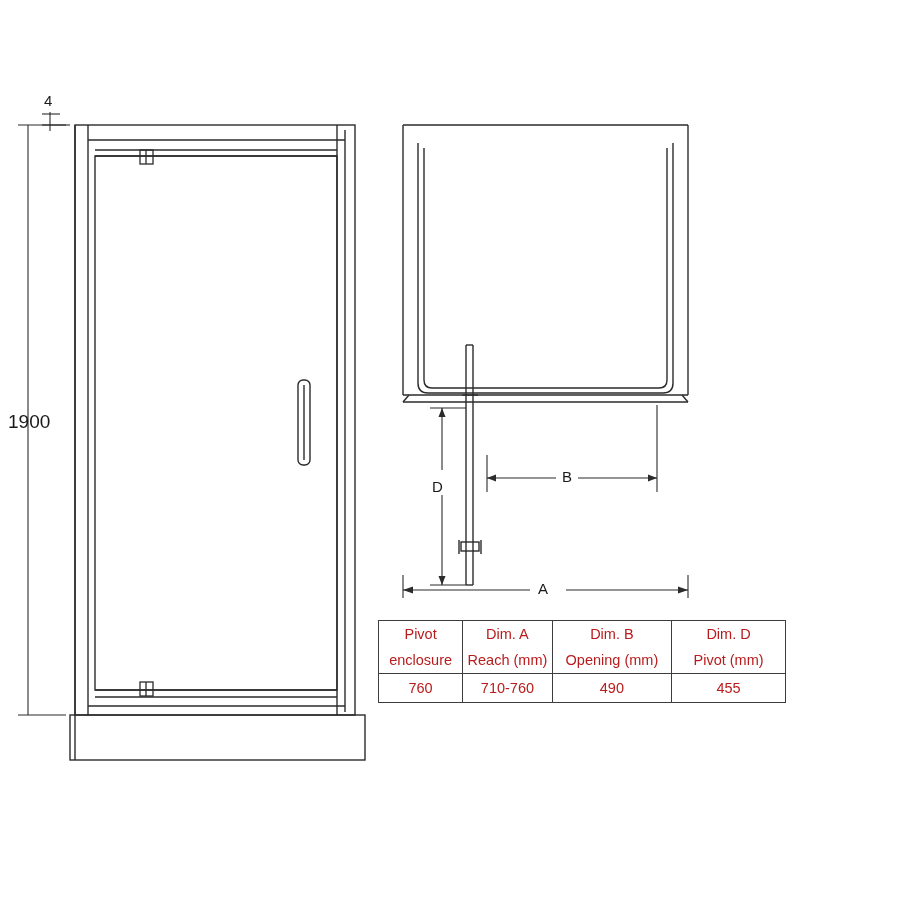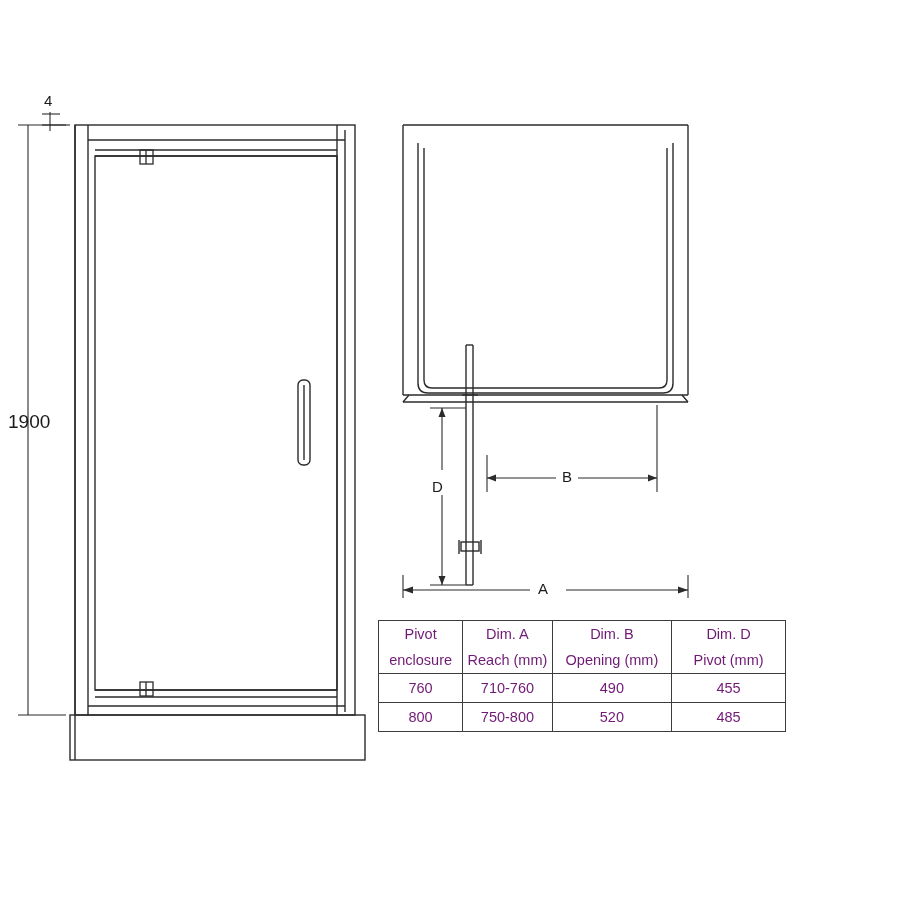--- a/index.html
+++ b/index.html
@@ -44,21 +44,21 @@
 
   
   #spec-table {
     position: absolute;
     left: 378px;
     top: 620px;
     width: 408px;
     border-collapse: collapse;
     font-family: "Liberation Sans", sans-serif;
     font-size: 14.5px;
-    color: #701a75;
+    color: #b91c1c;
     background: #ffffff;
   }
   #spec-table td, #spec-table th {
     border: 1px solid #3c3c3c;
     text-align: center;
     padding: 0;
     height: 28px;
     font-weight: normal;
   }
   #spec-table .hdr td {
@@ -230,22 +230,16 @@
         <td>Reach (mm)</td>
         <td>Opening (mm)</td>
         <td>Pivot (mm)</td>
       </tr>
       <tr>
         <td>760</td>
         <td>710-760</td>
         <td>490</td>
         <td>455</td>
       </tr>
-      <tr>
-        <td>800</td>
-        <td>750-800</td>
-        <td>520</td>
-        <td>485</td>
-      </tr>
     </tbody>
   </table>
 
 </div>
 
 </body></html>

